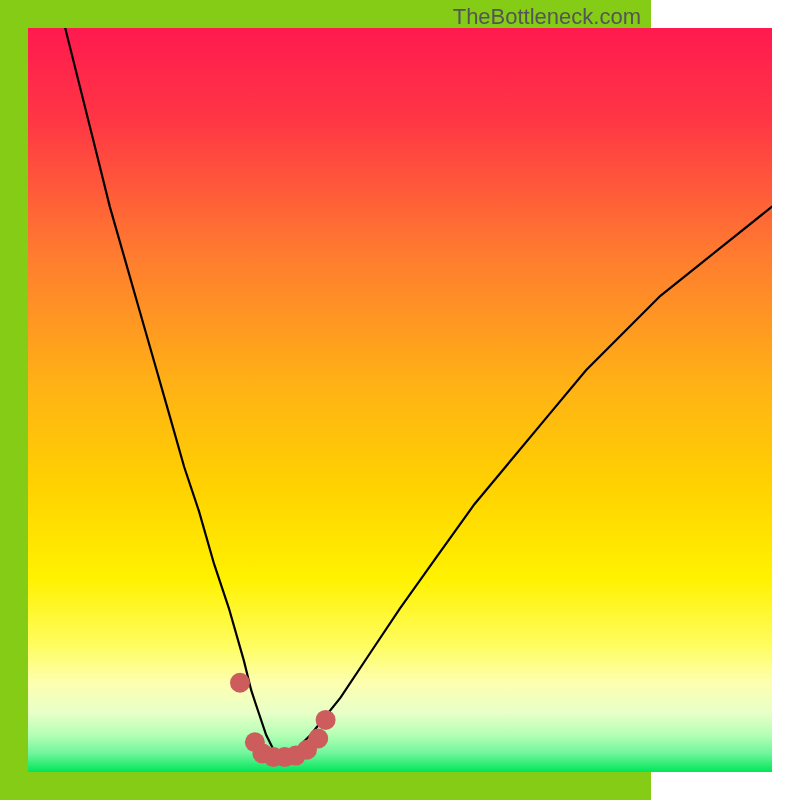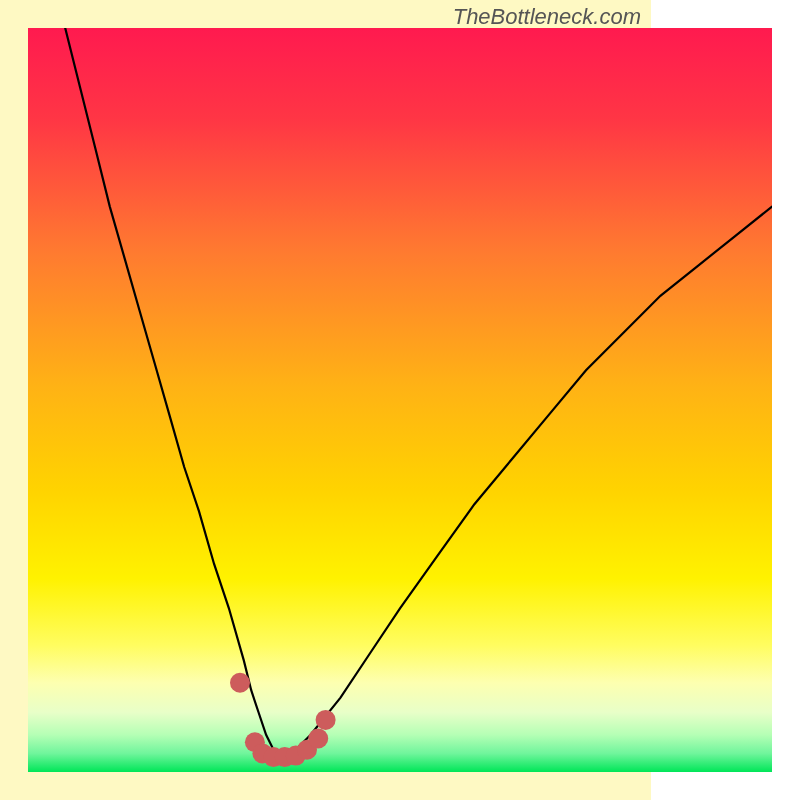--- a/index.html
+++ b/index.html
@@ -6,23 +6,22 @@
     margin: 0;
     padding: 0;
     width: 800px;
     height: 800px;
     overflow: hidden;
     font-family: Arial, Helvetica, sans-serif;
   }
   .outer {
     width: 651px;
     height: 800px;
-    background: #fef9c3;
+    background: #84cc16;
     position: relative;
-    font-style: italic;
   }
   .watermark {
     position: absolute;
     top: 4px;
     right: 10px;
     color: #555;
     font-size: 22px;
     font-weight: 500;
     z-index: 5;
     user-select: none;

